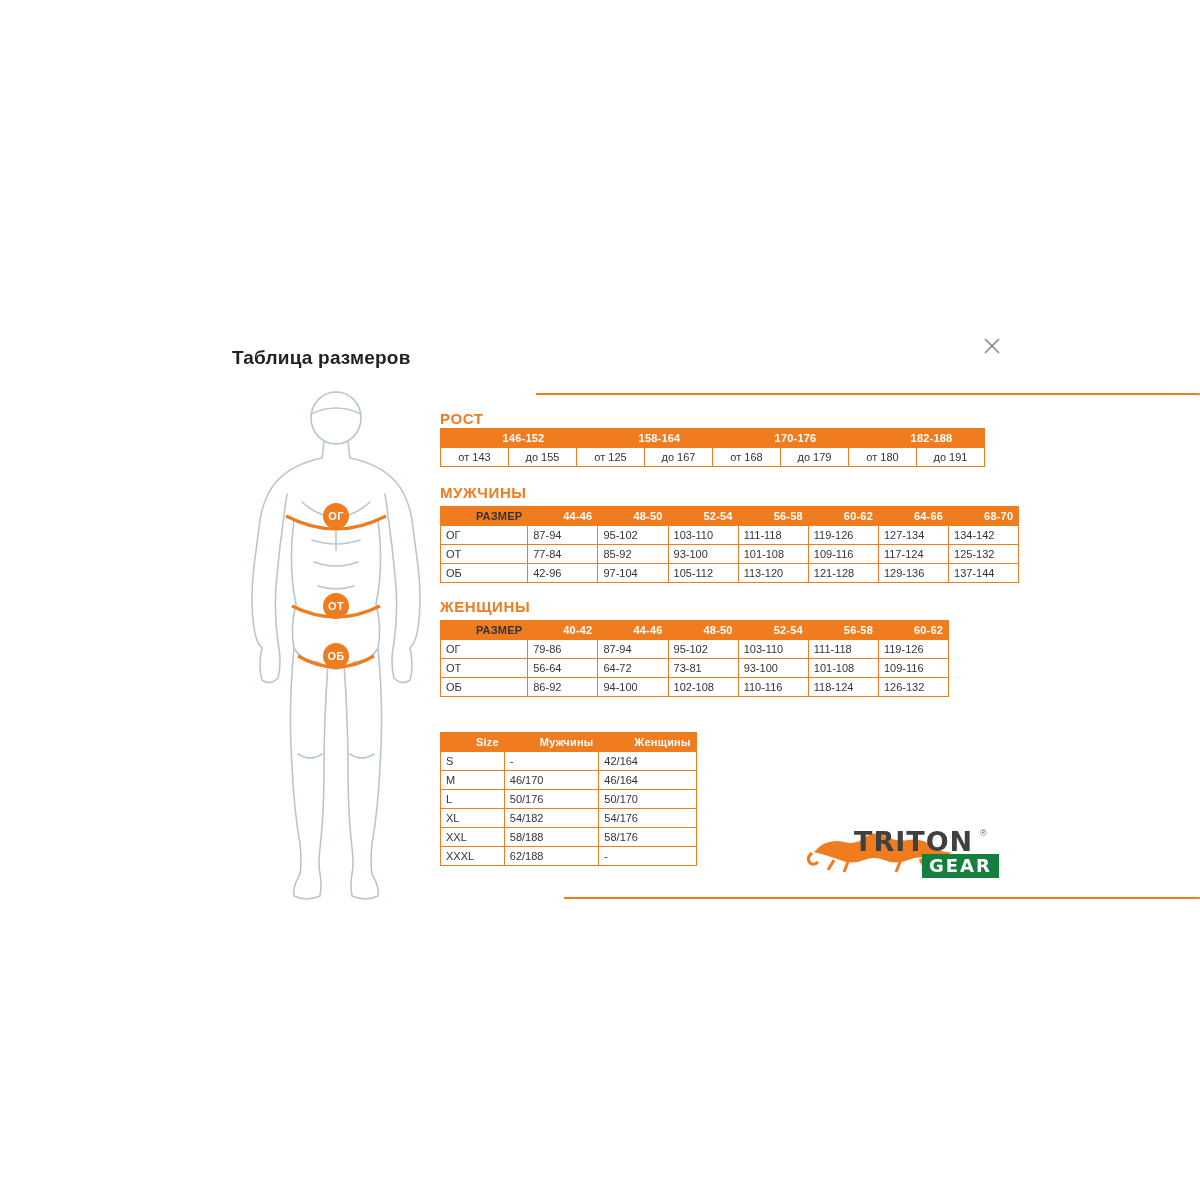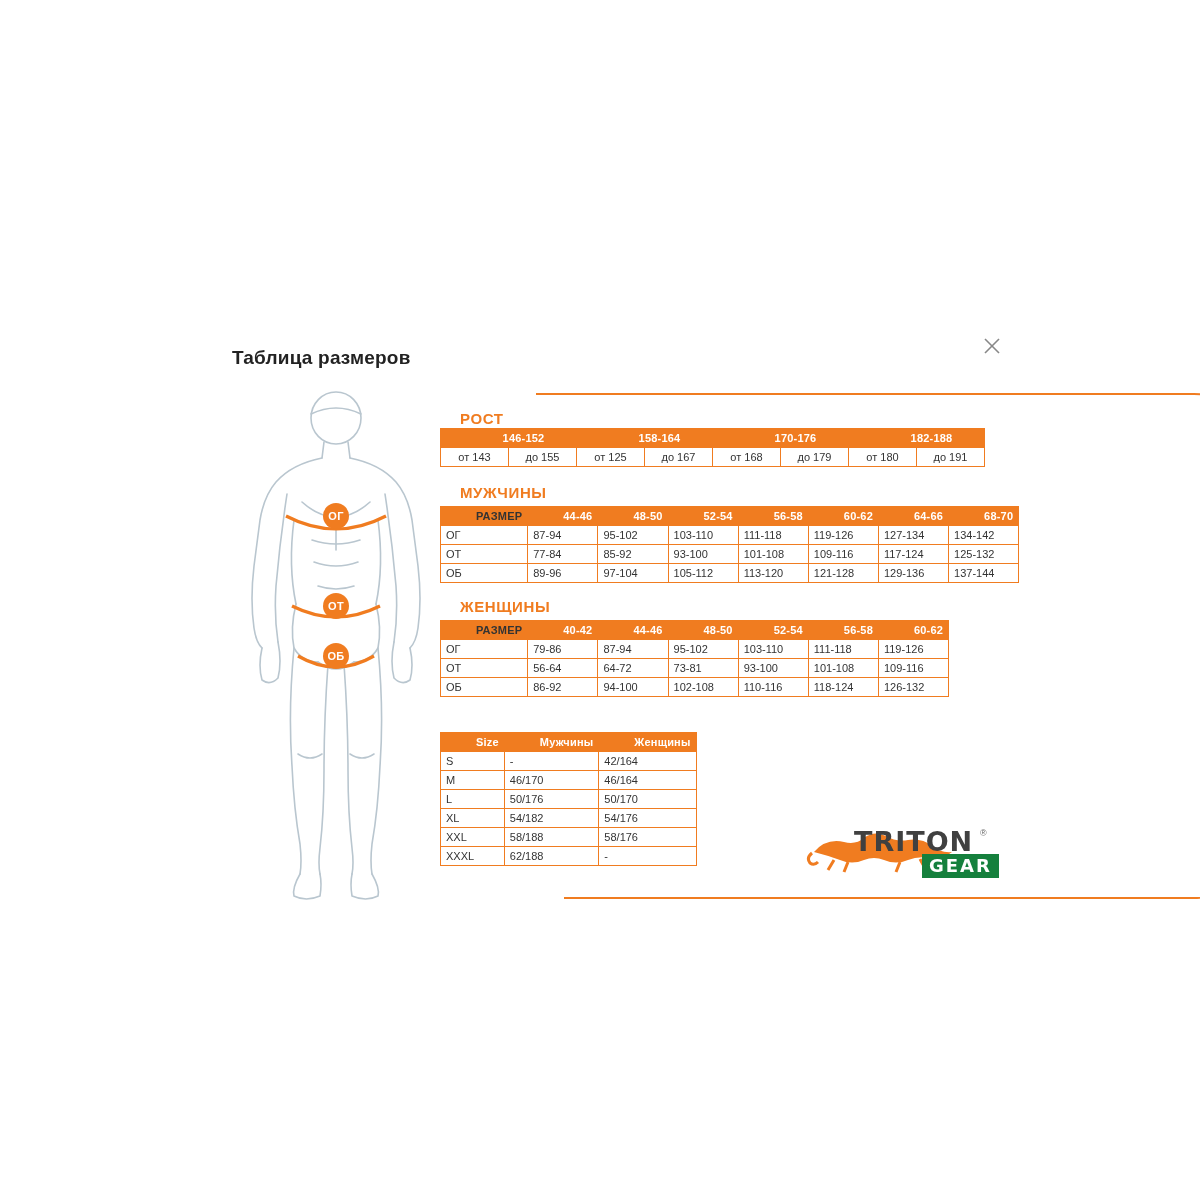--- a/index.html
+++ b/index.html
@@ -67,21 +67,20 @@
     letter-spacing: 0.3px;
   }
 
   
   .sec-title {
     color: #f07c20;
     font-weight: bold;
     letter-spacing: 0.6px;
     font-size: 15px;
     font-family: "Liberation Sans", sans-serif;
-    margin-left: 20px;
   }
   table.grid {
     border-collapse: collapse;
     font-size: 11px;
     color: #333333;
     background: #fff;
   }
   table.grid td, table.grid th {
     border: 1px solid #f07c20;
     padding: 2px 5px;
@@ -280,21 +279,21 @@
           <td>77-84</td>
           <td>85-92</td>
           <td>93-100</td>
           <td>101-108</td>
           <td>109-116</td>
           <td>117-124</td>
           <td>125-132</td>
         </tr>
         <tr>
           <td class="lbl">ОБ</td>
-          <td>89-96</td>
+          <td>42-96</td>
           <td>97-104</td>
           <td>105-112</td>
           <td>113-120</td>
           <td>121-128</td>
           <td>129-136</td>
           <td>137-144</td>
         </tr>
       </tbody>
     </table>
 

